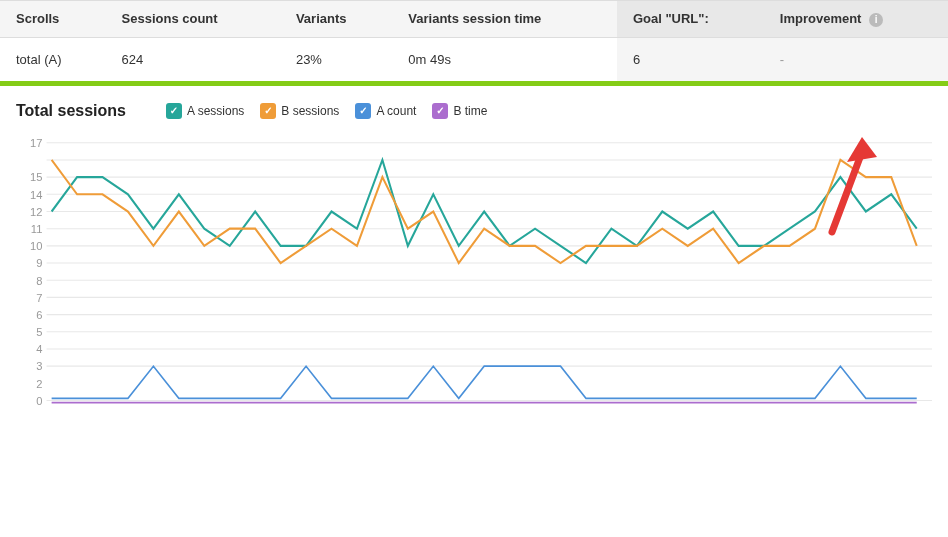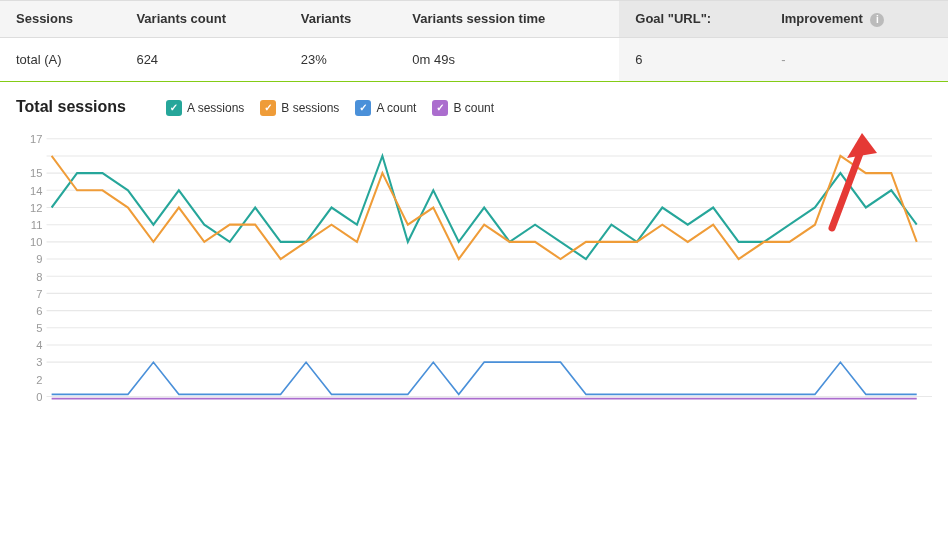--- a/index.html
+++ b/index.html
@@ -29,21 +29,21 @@
       padding: 10px 16px;
       border-bottom: 1px solid #ddd;
       border-top: 1px solid #ddd;
       font-size: 13px;
       color: #333;
     }
     thead th.highlighted {
       background: #e8e8e8;
     }
     tbody tr {
-      border-bottom: 1px solid #84cc16;
+      border-bottom: 5px solid #84cc16;
       padding-left: 43px;
     }
     tbody tr:first-child {
       border-top: 1px solid #e0e0e0;
     }
     tbody td {
       padding: 14px 16px;
       font-size: 13px;
       vertical-align: middle;
     }
@@ -72,21 +72,21 @@
       cursor: pointer;
     }
 
     
     .chart-section {
       padding: 16px 16px 0 16px;
       position: relative;
     }
     .chart-header {
       display: flex;
-      align-items: flex-end;
+      align-items: center;
       margin-bottom: 12px;
     }
     .chart-title {
       font-size: 16px;
       font-weight: 700;
       color: #222;
       margin-right: 40px;
     }
     .legend {
       display: flex;
@@ -123,22 +123,22 @@
       height: 100%;
     }
   </style>
 </head>
 <body>
 
 <div class="table-wrapper">
   <table>
     <thead>
       <tr>
-        <th>Sessions</th>
-        <th>Variants count</th>
+        <th>Scrolls</th>
+        <th>Sessions count</th>
         <th>Variants</th>
         <th>Variants session time</th>
         <th class="highlighted">Goal "URL":</th>
         <th class="highlighted">
           <span>Improvement</span>
           <span class="info-icon">i</span>
         </th>
       </tr>
     </thead>
     <tbody>
@@ -167,21 +167,21 @@
       <div class="legend-item">
         <div class="legend-check" style="background:#ef9c38;">✓</div>
         <span>B sessions</span>
       </div>
       <div class="legend-item">
         <div class="legend-check" style="background:#4a90d9;">✓</div>
         <span>A count</span>
       </div>
       <div class="legend-item">
         <div class="legend-check" style="background:#ab6dce;">✓</div>
-        <span>B count</span>
+        <span>B time</span>
       </div>
     </div>
   </div>
 
   <div class="chart-container">
     <svg class="chart-svg" viewBox="0 0 900 270" preserveAspectRatio="none">
 
       <line x1="30" y1="10" x2="900" y2="10" stroke="#e8e8e8" stroke-width="1"></line>
       <line x1="30" y1="26" x2="900" y2="26" stroke="#e8e8e8" stroke-width="1"></line>
       <line x1="30" y1="42" x2="900" y2="42" stroke="#e8e8e8" stroke-width="1"></line>

